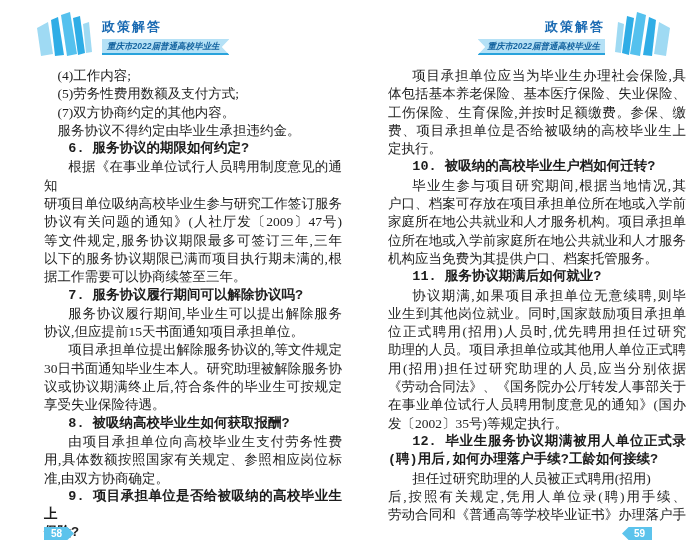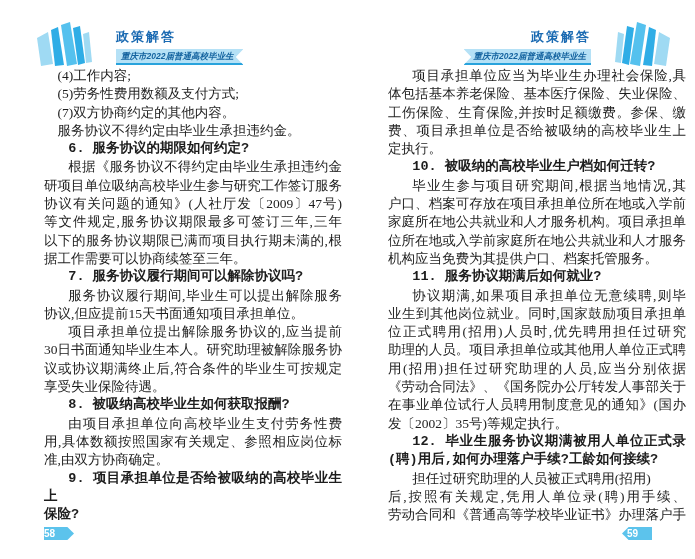--- a/index.html
+++ b/index.html
@@ -1,21 +1,21 @@
 <!DOCTYPE html>
 <html style="--title_blue: #1a6ab2; --subtitle_blue: #14639f; --ribbon_blue: #b5e1f6; --swoosh_blue: #29a3dc; --badge_blue: #5cc3ec; --icon_light: #9fdaf3; --icon_mid: #2fade6; --icon_deep: #55c1ee; --text: #1d1d1d;"><head>
 <meta charset="utf-8">
 <style>
   * { margin:0; padding:0; box-sizing:border-box; }
   html,body { width:695px; height:559px; background:#ffffff; }
   .spread { position:relative; width:695px; height:559px; background:#fff; overflow:hidden;
             font-family:"Liberation Serif", serif; }
 
   
-  .page-header { position:absolute; top:21px; display:flex; align-items:flex-start; gap:20px;justify-content:center; }
+  .page-header { position:absolute; top:11px; display:flex; align-items:flex-start; gap:6px;justify-content:center; }
   .page-header.hleft  { left:36px; }
   .page-header.hright { right:24px; flex-direction:row-reverse; }
   .logo-icon { width:60px; height:46px; flex:0 0 auto; }
   .page-header.hright .logo-icon { transform:scaleX(-1); }
   .ic-a { fill:var(--icon_light,#9fdaf3); }
   .ic-b { fill:var(--icon_mid,#2fade6); }
   .ic-c { fill:var(--icon_deep,#55c1ee); }
   .header-text { display:flex; flex-direction:column; margin-top:7px; }
   .page-header.hright .header-text { align-items:flex-end; }
   .header-title { font-family:"Liberation Sans", sans-serif; font-weight:700; font-size:13px;
@@ -37,21 +37,21 @@
   .line { text-align:justify; }
   .line.fj { text-align-last:justify; }
   .line.i1 { text-indent:1em; }
   .line.i2 { text-indent:1.8em; }
   .line.bold { font-weight:700; font-family:Liberation Mono, monospace; }
 
   
   .page-num { position:absolute; top:527px; width:30px; height:13px;
               background:var(--badge_blue,#5cc3ec); color:#ffffff;
               font-family:"Liberation Sans", sans-serif; font-weight:700; font-size:10px;
-              line-height:13px; }
+              line-height:13px; text-align:center; }
   .page-num.nleft  { left:44px;  padding-right:5px;
                      clip-path:polygon(0 0,78% 0,100% 50%,78% 100%,0 100%); }
   .page-num.nright { left:622px; padding-left:5px;
                      clip-path:polygon(22% 0,100% 0,100% 100%,22% 100%,0 50%); }
 </style>
 </head>
 <body>
 
 <div class="spread">
 
@@ -93,39 +93,39 @@
 
       <div class="line i1">(5)劳务性费用数额及支付方式;</div>
 
 
       <div class="line i1">(7)双方协商约定的其他内容。</div>
 
       <div class="line i1">服务协议不得约定由毕业生承担违约金。</div>
 
       <div class="line bold i2">6. 服务协议的期限如何约定?</div>
 
-      <div class="line i2 fj">根据《服务协议不得约定由毕业生承担违约金</div>
+      <div class="line i2 fj">根据《在事业单位试行人员聘用制度意见的通知</div>
 
       <div class="line fj">研项目单位吸纳高校毕业生参与研究工作签订服务</div>
 
       <div class="line fj">协议有关问题的通知》(人社厅发〔2009〕47号)</div>
 
       <div class="line fj">等文件规定,服务协议期限最多可签订三年,三年</div>
 
       <div class="line fj">以下的服务协议期限已满而项目执行期未满的,根</div>
 
       <div class="line">据工作需要可以协商续签至三年。</div>
 
       <div class="line bold i2">7. 服务协议履行期间可以解除协议吗?</div>
 
       <div class="line i2 fj">服务协议履行期间,毕业生可以提出解除服务</div>
 
       <div class="line">协议,但应提前15天书面通知项目承担单位。</div>
 
-      <div class="line i2 fj">项目承担单位提出解除服务协议的,应当提前</div>
+      <div class="line i2 fj">项目承担单位提出解除服务协议的,等文件规定</div>
 
       <div class="line fj">30日书面通知毕业生本人。研究助理被解除服务协</div>
 
       <div class="line fj">议或协议期满终止后,符合条件的毕业生可按规定</div>
 
       <div class="line">享受失业保险待遇。</div>
 
       <div class="line bold i2">8. 被吸纳高校毕业生如何获取报酬?</div>
 
       <div class="line i2 fj">由项目承担单位向高校毕业生支付劳务性费</div>

